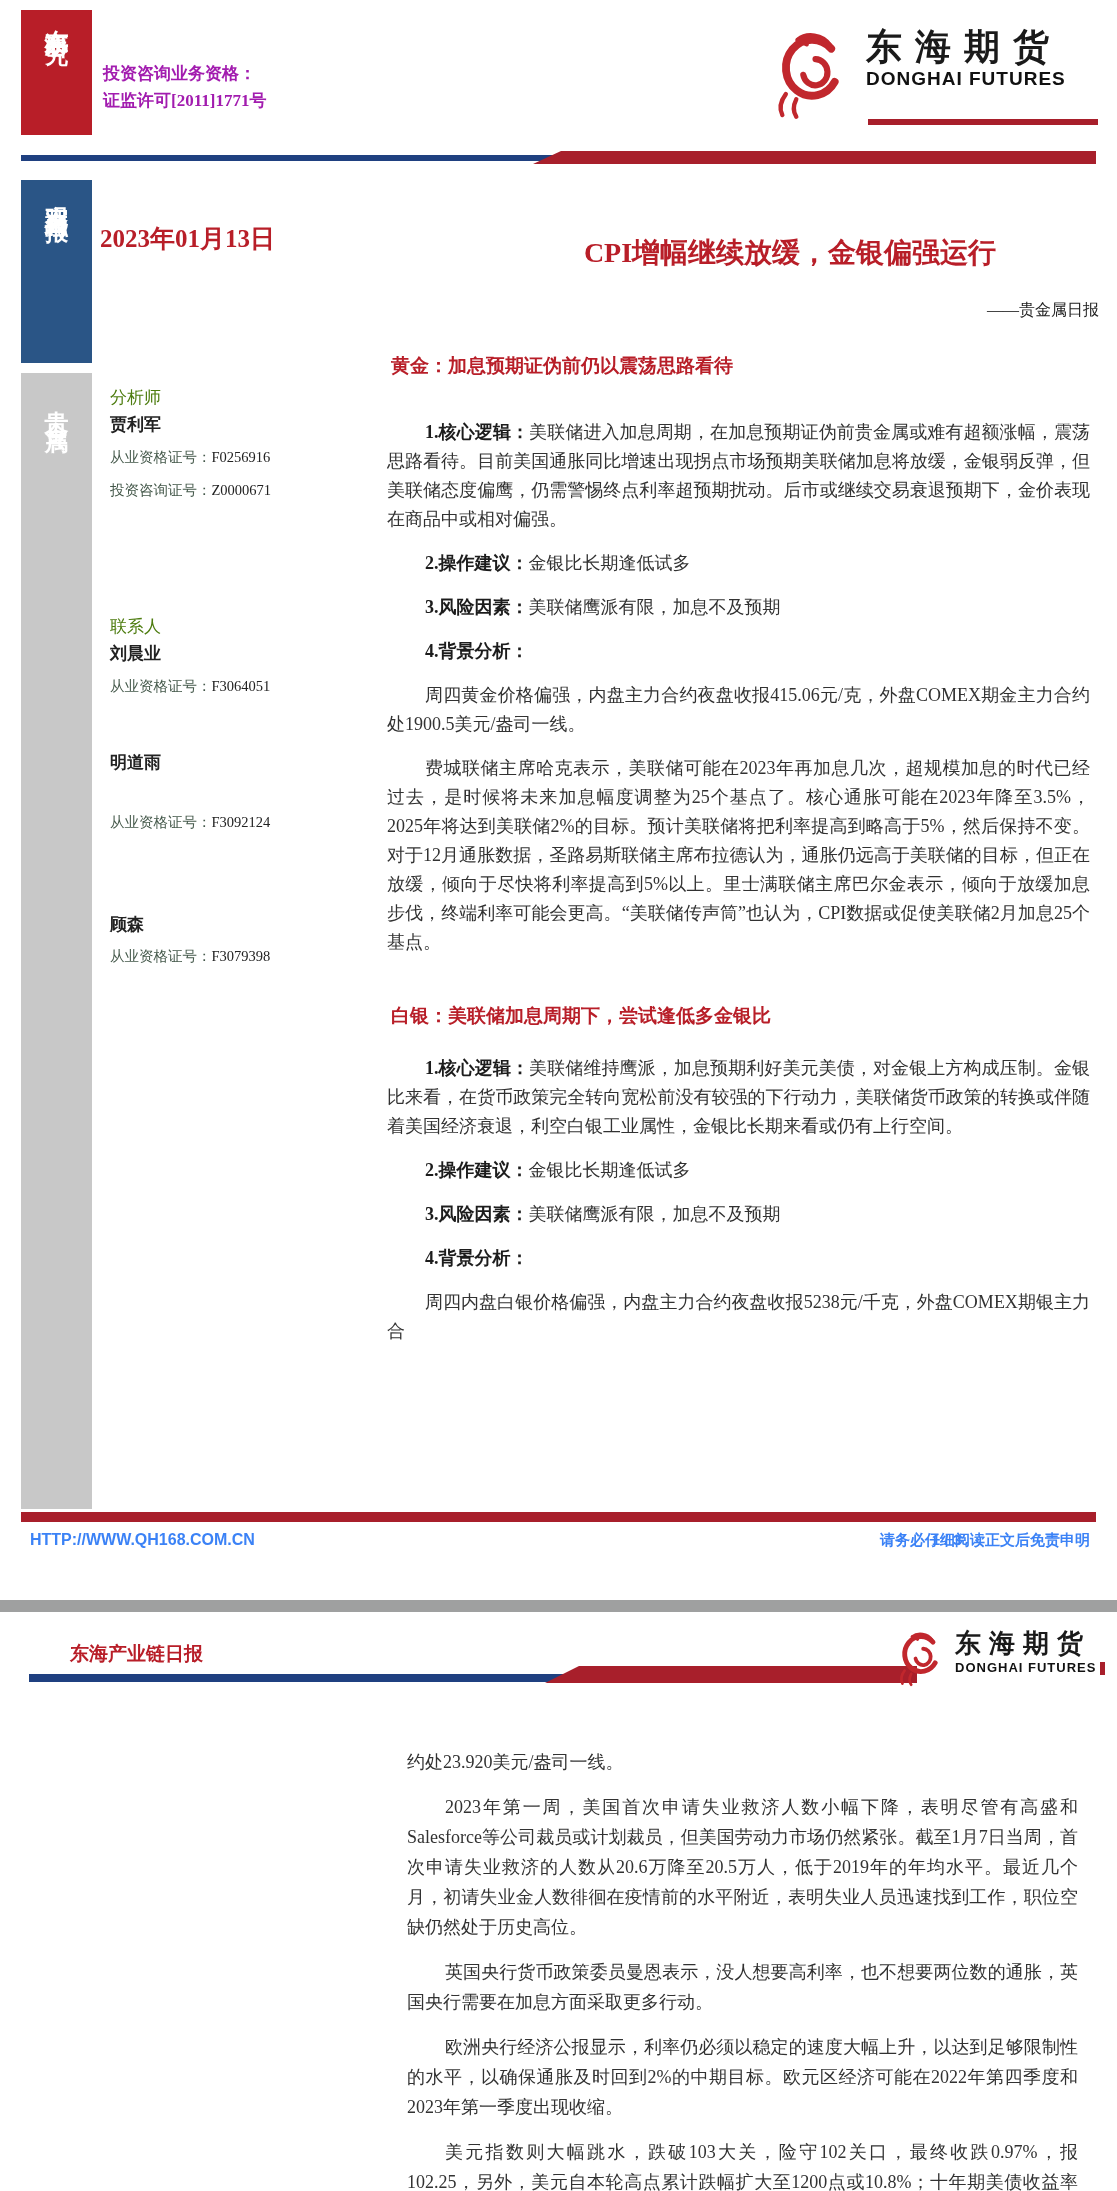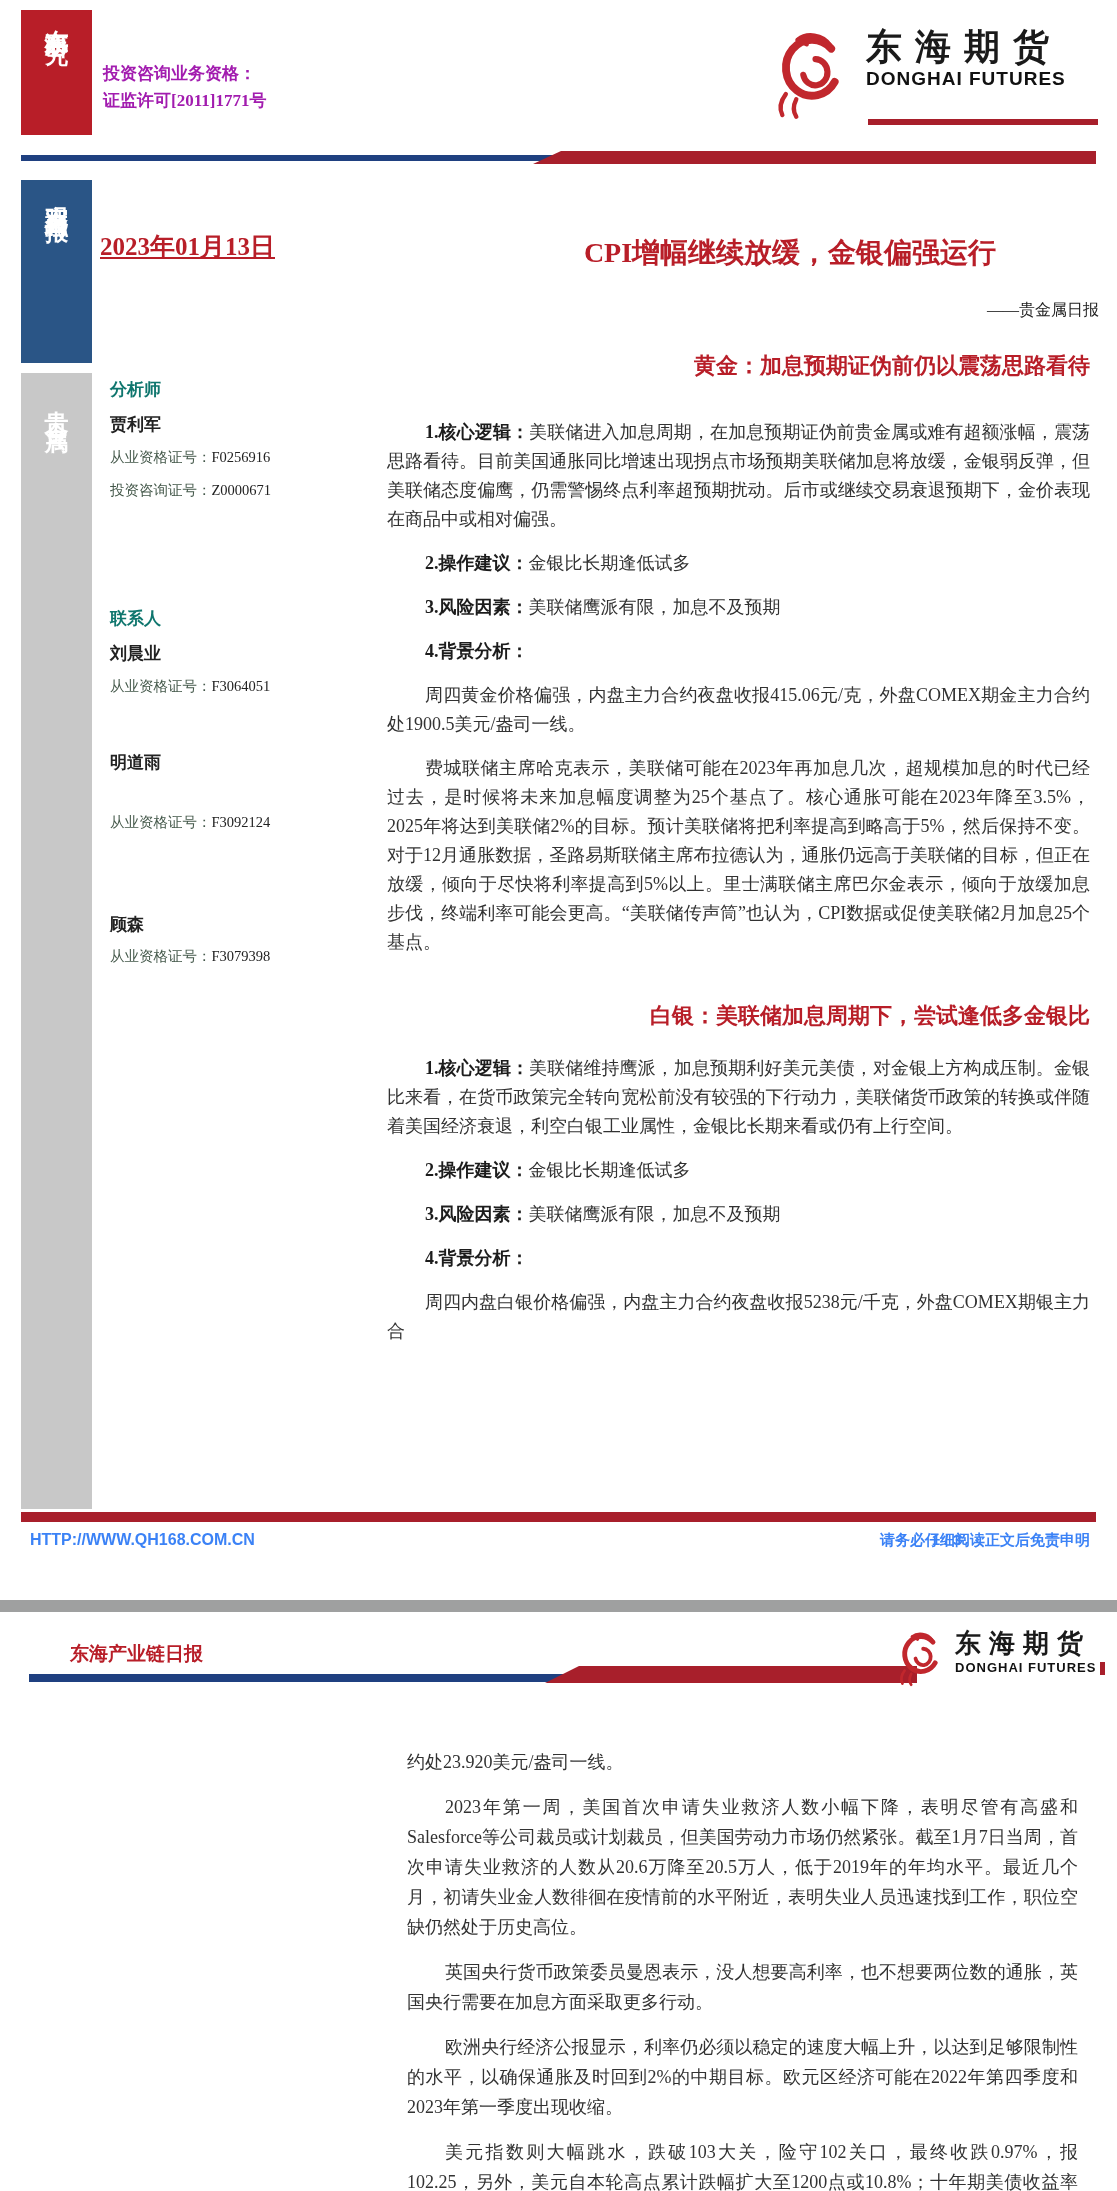--- a/index.html
+++ b/index.html
@@ -23,36 +23,36 @@
   .lt-cn{font-size:36px;font-weight:bold;letter-spacing:13px;color:#1a1a1a;white-space:nowrap;line-height:42px;}
   .lt-en{font-size:19px;font-weight:bold;letter-spacing:1px;color:#111;white-space:nowrap;
          font-family:"Liberation Sans","DejaVu Sans",sans-serif;line-height:22px;}
   .logo1-underline{position:absolute;left:868px;top:119px;width:230px;height:6px;background:#a81f2b;}
 
   
   .div1-blue{position:absolute;left:21px;top:155px;width:540px;height:6px;background:#1f4080;}
   .div1-red{position:absolute;left:533px;top:151px;width:563px;height:13px;background:#a81f2b;
             clip-path:polygon(0 100%,28px 0,100% 0,100% 100%);}
 
-  .date{position:absolute;left:100px;top:230px;font-size:25px;font-weight:bold;color:#b81e28;text-decoration:underline;}
+  .date{position:absolute;left:100px;top:222px;font-size:25px;font-weight:bold;color:#b81e28;}
   .title{position:absolute;left:480px;top:234px;width:620px;text-align:center;
          font-size:28px;font-weight:bold;color:#b81e28;white-space:nowrap;}
   .subtitle{position:absolute;right:18px;top:300px;font-size:16px;color:#222;}
 
   
   .a-line{position:absolute;left:110px;white-space:nowrap;}
-  .a-label{color:#0f766e;font-weight:bold;font-size:17px;}
+  .a-label{color:#4d7c0f;font-weight:normal;font-size:17px;margin-top:8px;}
   .a-name{font-weight:bold;font-size:17px;color:#222;}
   .a-cert{font-size:14.5px;}
   .a-cert .cl{color:#44584a;}
   .a-cert .cv{color:#222;font-family:"Liberation Serif",serif;}
 
   
   .main{position:absolute;left:387px;top:352px;width:703px;font-size:18px;line-height:29px;text-align:justify;}
-  .sec{font-size:22px;line-height:28px;color:#b81e28;font-weight:bold;margin:0 0 38px 4px;text-align:right;}
+  .sec{font-size:19px;line-height:28px;color:#b81e28;font-weight:bold;margin:0 0 38px 4px;text-align:left;}
   .sec2{margin-top:45px;margin-bottom:24px;}
   .main p{margin:0 0 15px;text-indent:38px;}
   .pt .lb{font-weight:bold;color:#1c1c1c;}
 
   
   .fbar{position:absolute;left:21px;top:1512px;width:1075px;height:10px;background:#a81f2b;}
   .ftext{position:absolute;top:1531px;font-family:"Liberation Sans","DejaVu Sans",sans-serif;
          font-weight:bold;color:#3b82f6;}
   .furl{left:30px;font-size:16px;}
   .fpage{left:0;width:961px;text-align:right;font-size:15px;}

